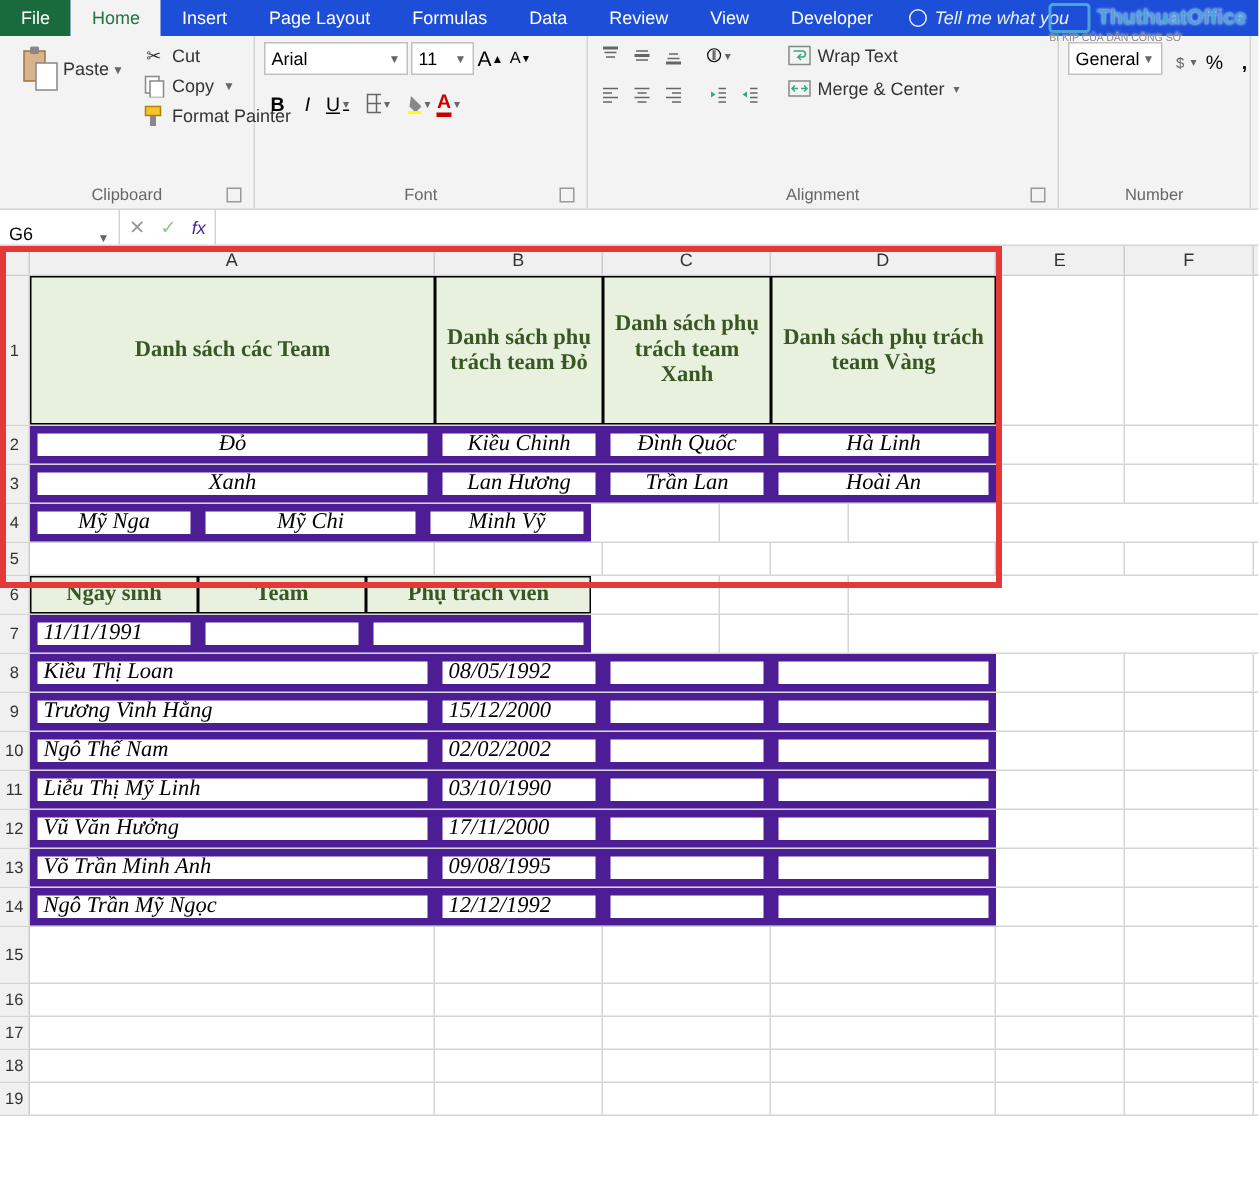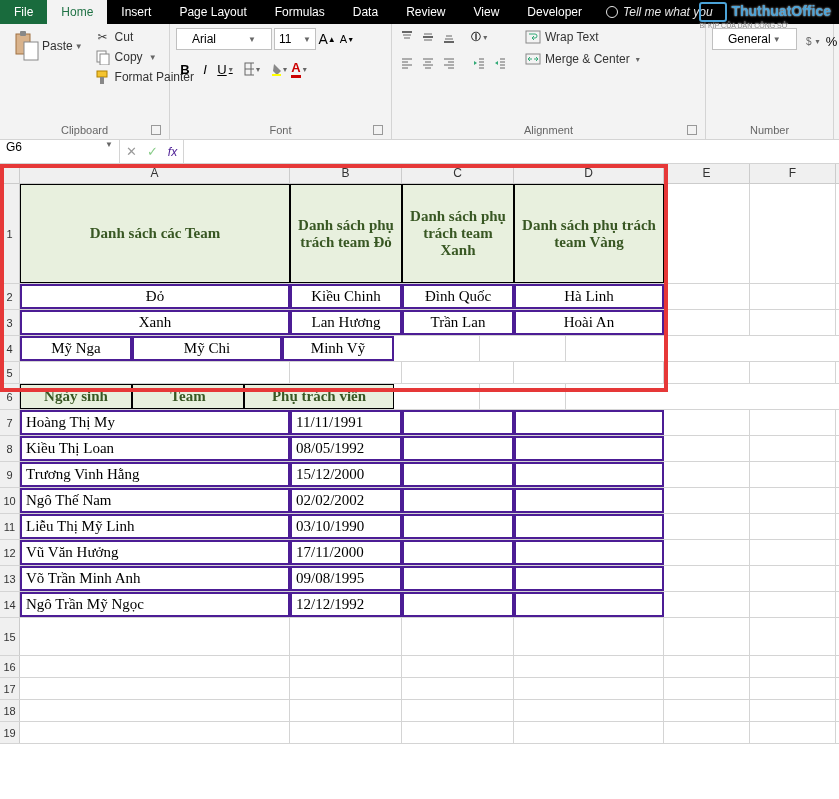--- a/index.html
+++ b/index.html
@@ -1,19 +1,19 @@
 <!DOCTYPE html>
 <html><head>
 <meta charset="utf-8">
 <style>
 * { margin: 0; padding: 0; box-sizing: border-box; font-family: "Segoe UI", Arial, sans-serif; }
 body { background: #fff; width: 839px; height: 799px; overflow: hidden; position: relative; font-size: 13px; }
 
 
-.tabs { display: flex; background: #000000; height: 24px; color: #fff; font-size: 12px; align-items: stretch; }
+.tabs { display: flex; background: #1d4ed8; height: 24px; color: #fff; font-size: 12px; align-items: stretch; }
 .tabs .tab { padding: 4px 14px; cursor: pointer; display: flex; align-items: center; }
 .tabs .tab.file { background: #196b3d; }
 .tabs .tab.active { background: #f3f3f3; color: #217346; }
 .tabs .tell { margin-left: 10px; display: flex; align-items: center; gap: 5px; font-style: italic; opacity: .9; }
 .tabs .bulb { width: 12px; height: 12px; border: 1px solid #fff; border-radius: 50%; position: relative; }
 
 
 .ribbon { background: #f3f3f3; border-bottom: 1px solid #d4d4d4; height: 116px; display: flex; }
 .group { border-right: 1px solid #d4d4d4; display: flex; flex-direction: column; justify-content: space-between; padding: 4px 6px 0; }
 .group-label { text-align: center; font-size: 11px; color: #666; padding: 3px 0; position: relative; }
@@ -22,44 +22,44 @@
 .col { display: flex; flex-direction: column; gap: 2px; }
 .btn { display: flex; align-items: center; gap: 4px; font-size: 12px; color: #333; padding: 1px 2px; cursor: pointer; white-space: nowrap; }
 .btn .ico { width: 16px; height: 16px; display: inline-flex; align-items: center; justify-content: center; }
 .big-btn { display: flex; align-items: center; font-size: 12px; color: #333; padding: 2px 4px; cursor: pointer; }
 .big-btn .ico { width: 32px; height: 32px; display: flex; align-items: center; justify-content: center; }
 .dd { font-size: 8px; margin-left: 2px; color: #666; }
 .sep { width: 1px; background: #d4d4d4; margin: 4px 2px; }
 
 
 .font-row { display: flex; gap: 2px; align-items: center; }
-.font-name { width: 96px; height: 22px; border: 1px solid #c0c0c0; background: #fff; font-size: 12px; padding: 0 15px; display: flex; align-items: center; justify-content: space-between; }
+.font-name { width: 96px; height: 22px; border: 1px solid #c0c0c0; background: #fff; font-size: 12px; padding: 0 4px; display: flex; align-items: center; justify-content: space-between; }
 .font-size { width: 42px; height: 22px; border: 1px solid #c0c0c0; background: #fff; font-size: 12px; padding: 0 4px; display: flex; align-items: center; justify-content: space-between; }
 .sq { width: 18px; height: 18px; display: inline-flex; align-items: center; justify-content: center; border: 1px solid transparent; cursor: pointer; font-size: 13px; }
 .row2 { display: flex; gap: 2px; margin-top: 4px; align-items: center; }
 
 
 .fbar { display: flex; height: 24px; border-bottom: 1px solid #d4d4d4; background: #fff; }
-.namebox { width: 120px; border-right: 1px solid #d4d4d4; display: flex; align-items: flex-start; padding: 0 6px; font-size: 12px; justify-content: space-between; }
+.namebox { width: 80px; border-right: 1px solid #d4d4d4; display: flex; align-items: flex-end; padding: 0 6px; font-size: 12px; justify-content: space-between; }
 .fb-btns { display: flex; align-items: center; padding: 0 6px; gap: 10px; color: #999; border-right: 1px solid #d4d4d4; }
 .fx { font-style: italic; font-size: 12px; color: #4c1d95; }
 .formula-input { flex: 1; padding: 0 6px; display: flex; align-items: center; font-size: 12px; }
 
 
 .grid-wrap { position: relative; }
 .col-headers { display: flex; height: 20px; background: #f0f0f0; border-bottom: 1px solid #ccc; }
 .corner { width: 20px; border-right: 1px solid #ccc; background: #f0f0f0; }
 .ch { border-right: 1px solid #ccc; text-align: center; font-size: 12px; color: #333; line-height: 19px; background: #f0f0f0; }
 .rows { }
 .row { display: flex; border-bottom: 1px solid #d4d4d4; }
 .rh { width: 20px; background: #f0f0f0; border-right: 1px solid #ccc; text-align: center; font-size: 11px; color: #333; display: flex; align-items: center; justify-content: center; }
 .cell { border-right: 1px solid #d4d4d4; padding: 2px 4px; font-size: 15px; font-family: "Times New Roman", serif; display: flex; align-items: center; overflow: hidden; }
 .hdr1 { background: #e8f0de; color: #385723; font-weight: bold; justify-content: center; text-align: center; border: 1px solid #000; }
 .hdr2 { background: #e8f0de; color: #385723; font-weight: bold; justify-content: center; text-align: center; border: 1px solid #000; }
-.bordered { border: 2px solid #4c1d95; }
+.bordered { border: 5px solid #4c1d95; font-style: italic; }
 .center { justify-content: center; }
 
 .red-box { position: absolute; border: 4px solid #e63838; pointer-events: none; }
 
 
 .wA { width: 270px; } .wB { width: 112px; } .wC { width: 112px; } .wD { width: 150px; } .wE { width: 86px; } .wF { width: 86px; }
 
 
 .logo { position: absolute; right: 8px; top: 2px; font-size: 14px; color: #4ba3d8; font-weight: bold; font-family: Arial; pointer-events: none; text-shadow: 0 0 2px #fff; }
 .logo small { display: block; font-size: 7px; color: #888; font-weight: normal; }
@@ -379,21 +379,20 @@
       <div class="row" style="height: 26px;">
         <div class="rh">6</div>
         <div class="cell wB hdr2">Ngày sinh</div>
         <div class="cell wC hdr2">Team</div>
         <div class="cell wD hdr2">Phụ trách viên</div>
         <div class="cell wE"></div>
         <div class="cell wF"></div>
       </div>
       <div class="row" style="height: 26px;">
         <div class="rh">7</div>
-        <div class="cell wA bordered">Hoàng Thị My</div>
         <div class="cell wB bordered">11/11/1991</div>
         <div class="cell wC bordered"></div>
         <div class="cell wD bordered"></div>
         <div class="cell wE"></div>
         <div class="cell wF"></div>
       </div>
       <div class="row" style="height: 26px;">
         <div class="rh">8</div>
         <div class="cell wA bordered">Kiều Thị Loan</div>
         <div class="cell wB bordered">08/05/1992</div>

